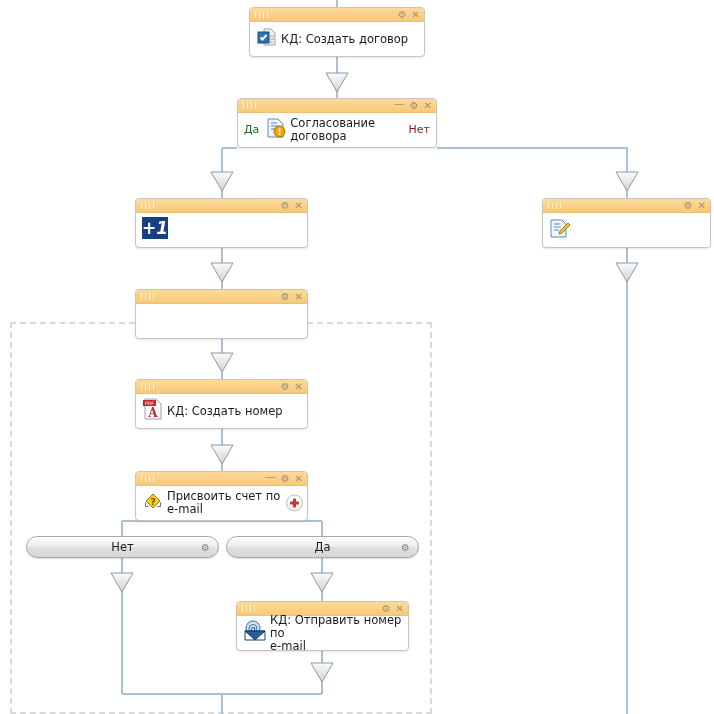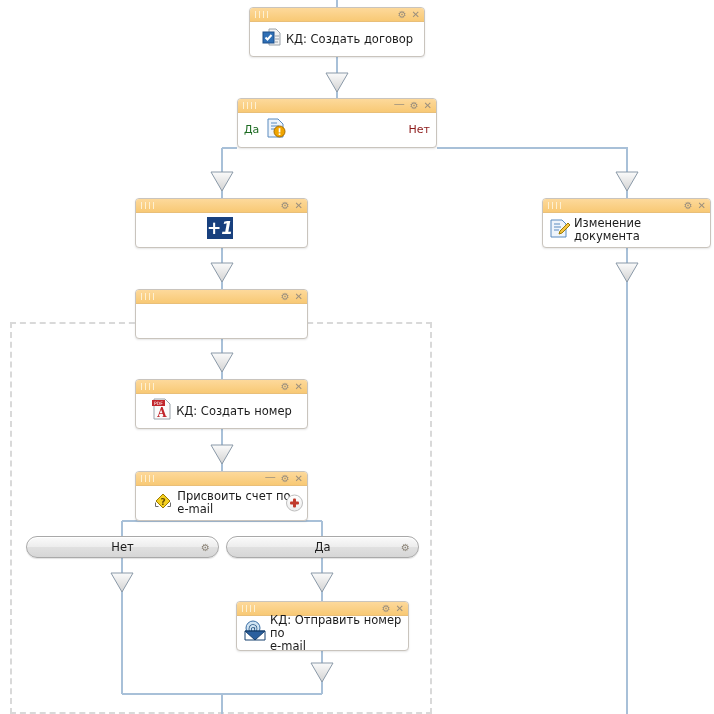--- a/index.html
+++ b/index.html
@@ -49,21 +49,20 @@
   .tb-icons .ic.min{font-size:11px;color:#9b8f7d;position:relative;top:-2px;}
   .tb-icons .ic.gear{font-size:10px;}
   .tb-icons .ic.close{font-weight:bold;font-size:10px;}
 
   .node .body{
     display:flex;align-items:center;
     padding:4px 6px;
     height:calc(100% - 14px);
     box-sizing:border-box;
     position:relative;
-    justify-content:center;
   }
   .node .label{
     font-size:11.5px;color:#1b1b1b;line-height:13px;
     white-space:pre-line;
   }
   .node .icon{flex:0 0 auto;margin-right:3px;display:block;}
 
   .yn{
     font-size:11px;line-height:12px;
     font-family:"DejaVu Sans","Liberation Sans",sans-serif;
@@ -189,20 +188,22 @@
       </div>
       <div class="body">
         <span class="yn yes">Да</span>
         <span class="icon"><svg width="22" height="22" viewBox="0 0 22 22">
         <path d="M3 2h10l5 5v13H3z" fill="#eef4fb" stroke="#5b8bbf"></path>
         <path d="M6 6h6M6 9h8M6 12h5" stroke="#5b8bbf" stroke-width="1.2"></path>
         <circle cx="14.5" cy="14.5" r="5.5" fill="#f0a500" stroke="#a56b00"></circle>
         <rect x="13.7" y="11.2" width="1.7" height="4.2" fill="#fff"></rect>
         <rect x="13.7" y="16.3" width="1.7" height="1.7" fill="#fff"></rect>
       </svg></span>
+        <span class="label">Согласование
+договора</span>
         <span class="yn no">Нет</span>
       </div>
     </div>
     <div class="node" style="left: 135px; top: 198px; width: 173px; height: 50px;">
       <div class="titlebar">
         <div class="grip"></div>
         <div class="tb-icons">
           <span class="ic gear">⚙</span>
           <span class="ic close">✕</span>
         </div>
@@ -288,21 +289,20 @@
           <span class="ic gear">⚙</span>
           <span class="ic close">✕</span>
         </div>
       </div>
       <div class="body">
         <span class="icon"><svg width="22" height="22" viewBox="0 0 22 22">
         <path d="M2 3h11l4 4v13H2z" fill="#eef4fb" stroke="#5b8bbf"></path>
         <path d="M5 7h6M5 10h7M5 13h5" stroke="#5b8bbf" stroke-width="1.1"></path>
         <path d="M19 6l2 2-8 8-3 1 1-3z" fill="#f5c542" stroke="#9c7a00"></path>
       </svg></span>
-        <span class="label">Изменение документа</span>
       </div>
     </div>
     <div class="branch-btn" style="left: 26px; top: 536px; width: 193px;">
       <span class="bl">Нет</span>
       <span class="bgear">⚙</span>
     </div>
     <div class="branch-btn" style="left: 226px; top: 536px; width: 193px;">
       <span class="bl">Да</span>
       <span class="bgear">⚙</span>
     </div>

